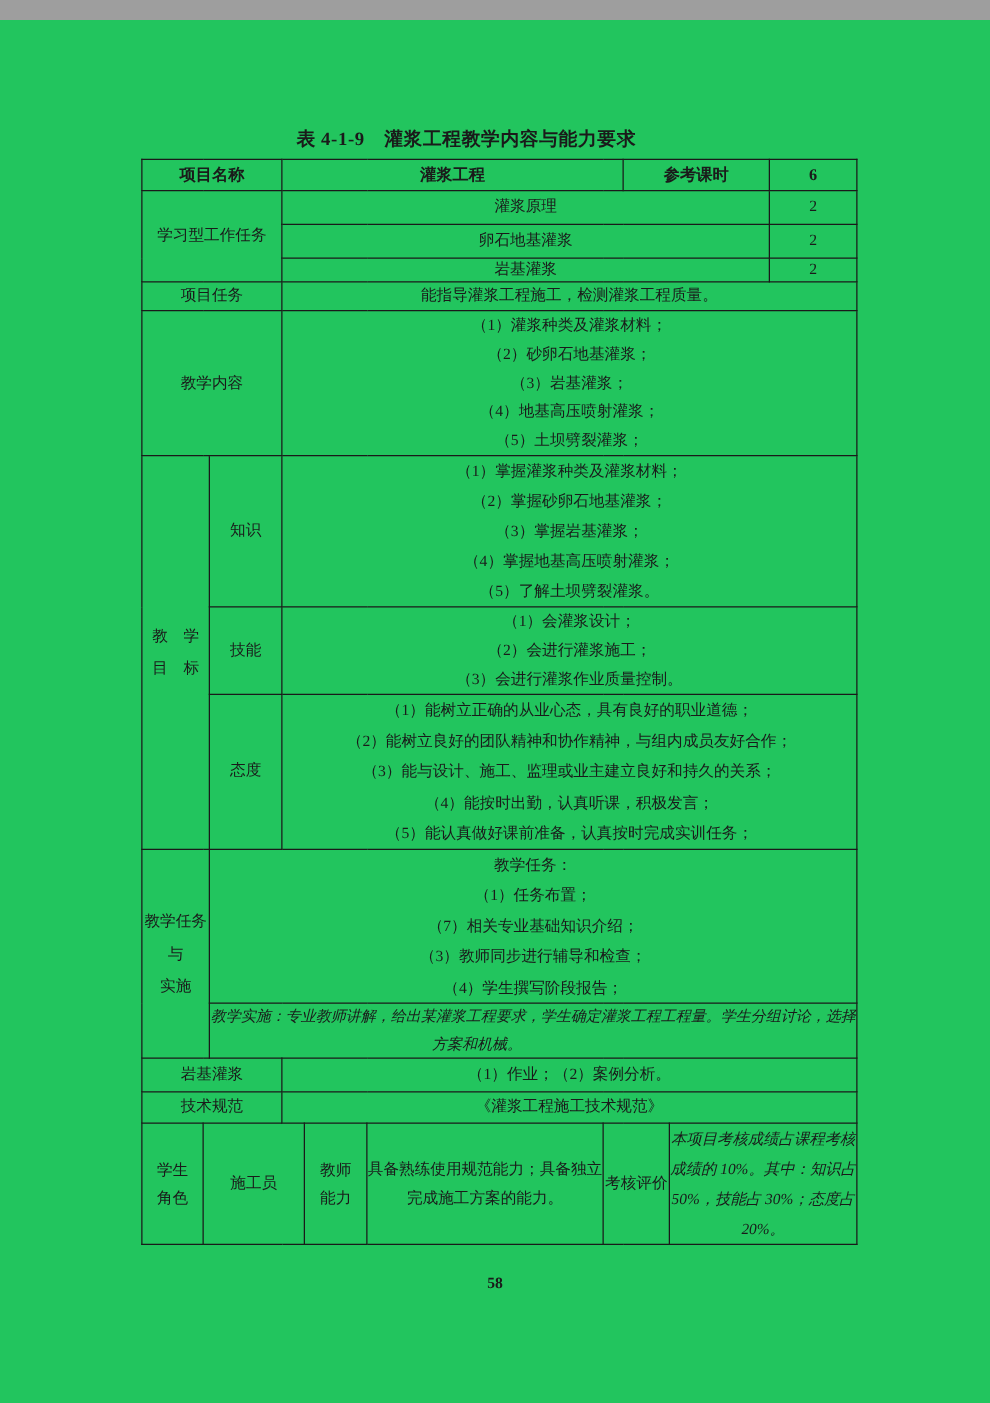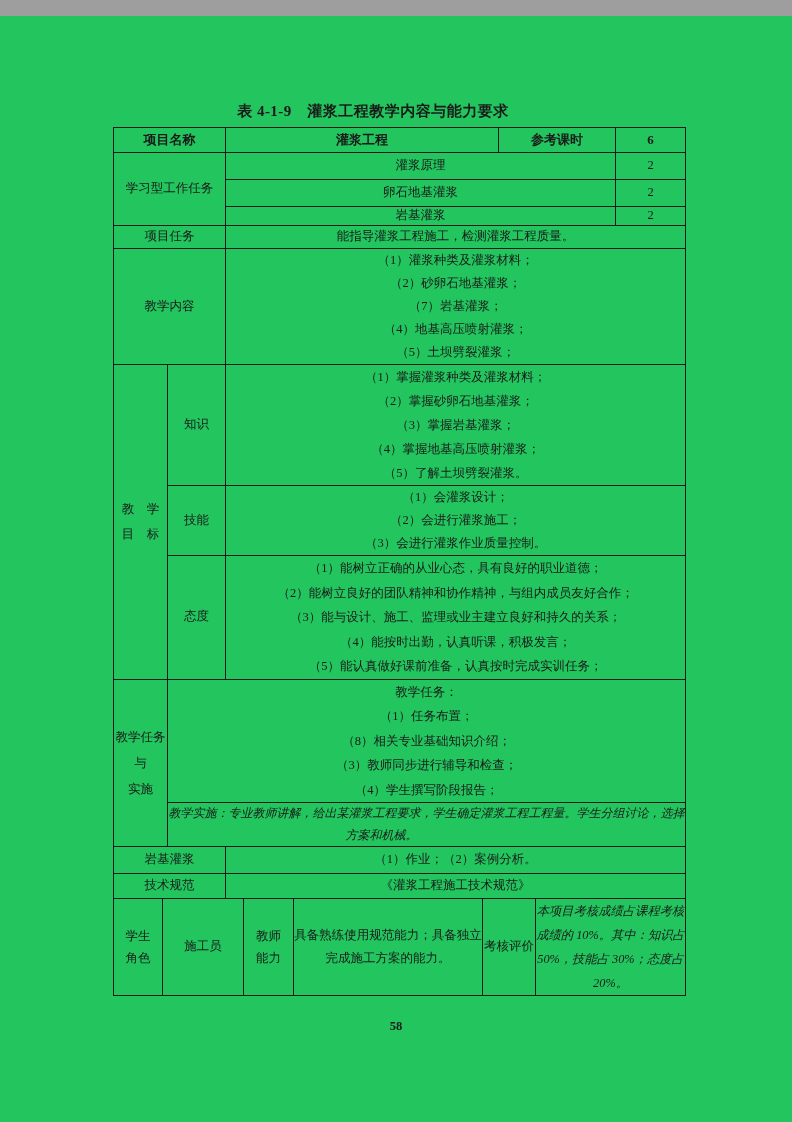--- a/index.html
+++ b/index.html
@@ -86,21 +86,21 @@
     <tr style="height:23px">
       <td colspan="3">项目任务</td>
       <td colspan="7" class="shift">能指导灌浆工程施工，检测灌浆工程质量。</td>
     </tr>
 
     <tr style="height:115px">
       <td colspan="3">教学内容</td>
       <td colspan="7" class="shift lh23">
         <div>（1）灌浆种类及灌浆材料；</div>
         <div>（2）砂卵石地基灌浆；</div>
-        <div>（7）岩基灌浆；</div>
+        <div>（3）岩基灌浆；</div>
         <div>（4）地基高压喷射灌浆；</div>
         <div>（5）土坝劈裂灌浆；</div>
       </td>
     </tr>
 
     <tr style="height:121px">
       <td colspan="2" rowspan="3" class="stack25">
         <div>教　学</div>
         <div>目　标</div>
       </td>
@@ -136,21 +136,21 @@
 
     <tr style="height:122px">
       <td colspan="2" rowspan="2" class="stack26">
         <div>教学任务</div>
         <div>与</div>
         <div>实施</div>
       </td>
       <td colspan="8" class="shift52 lh245">
         <div>教学任务：</div>
         <div>（1）任务布置；</div>
-        <div>（8）相关专业基础知识介绍；</div>
+        <div>（7）相关专业基础知识介绍；</div>
         <div>（3）教师同步进行辅导和检查；</div>
         <div>（4）学生撰写阶段报告；</div>
       </td>
     </tr>
     <tr style="height:43px">
       <td colspan="8" class="impl">
         <div class="impl-l1">教学实施：专业教师讲解，给出某灌浆工程要求，学生确定灌浆工程工程量。学生分组讨论，选择</div>
         <div class="impl-l2">方案和机械。</div>
       </td>
     </tr>

